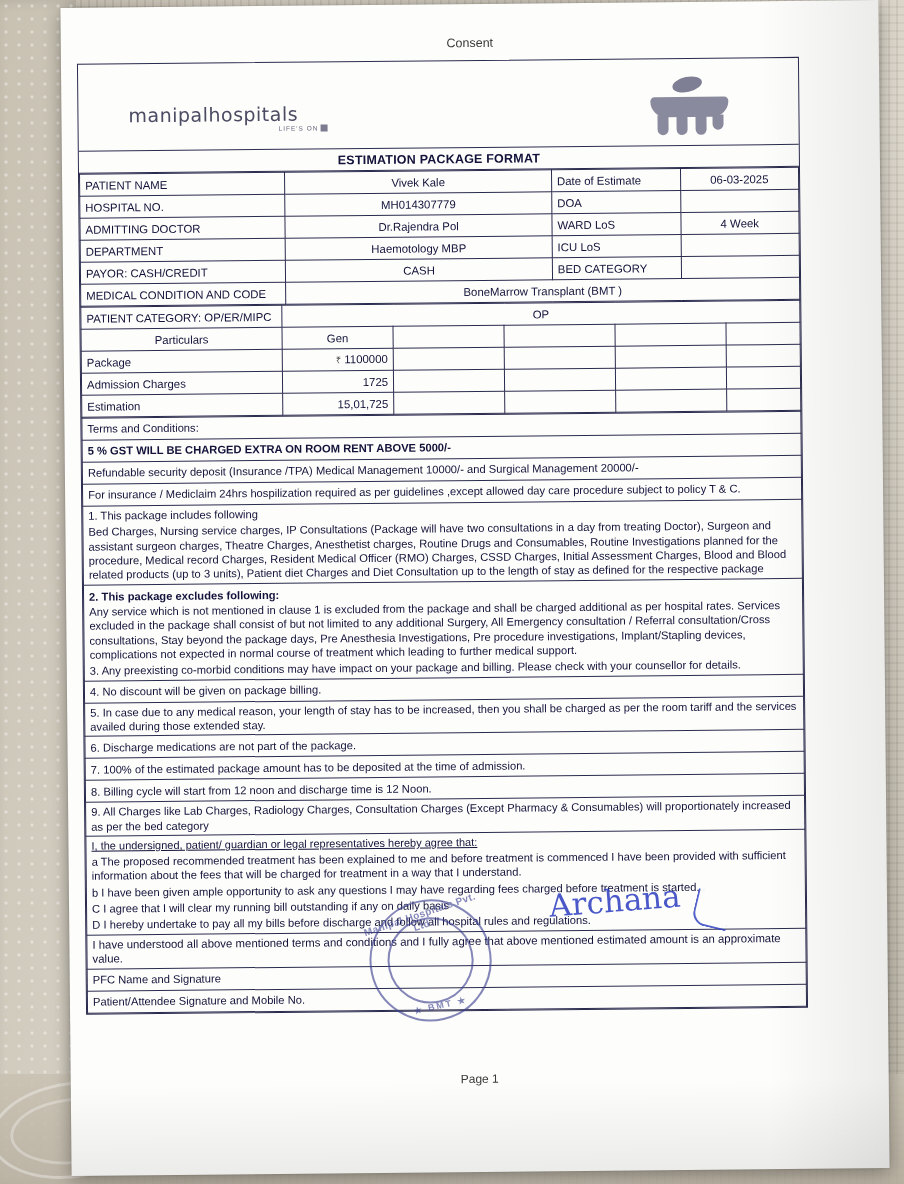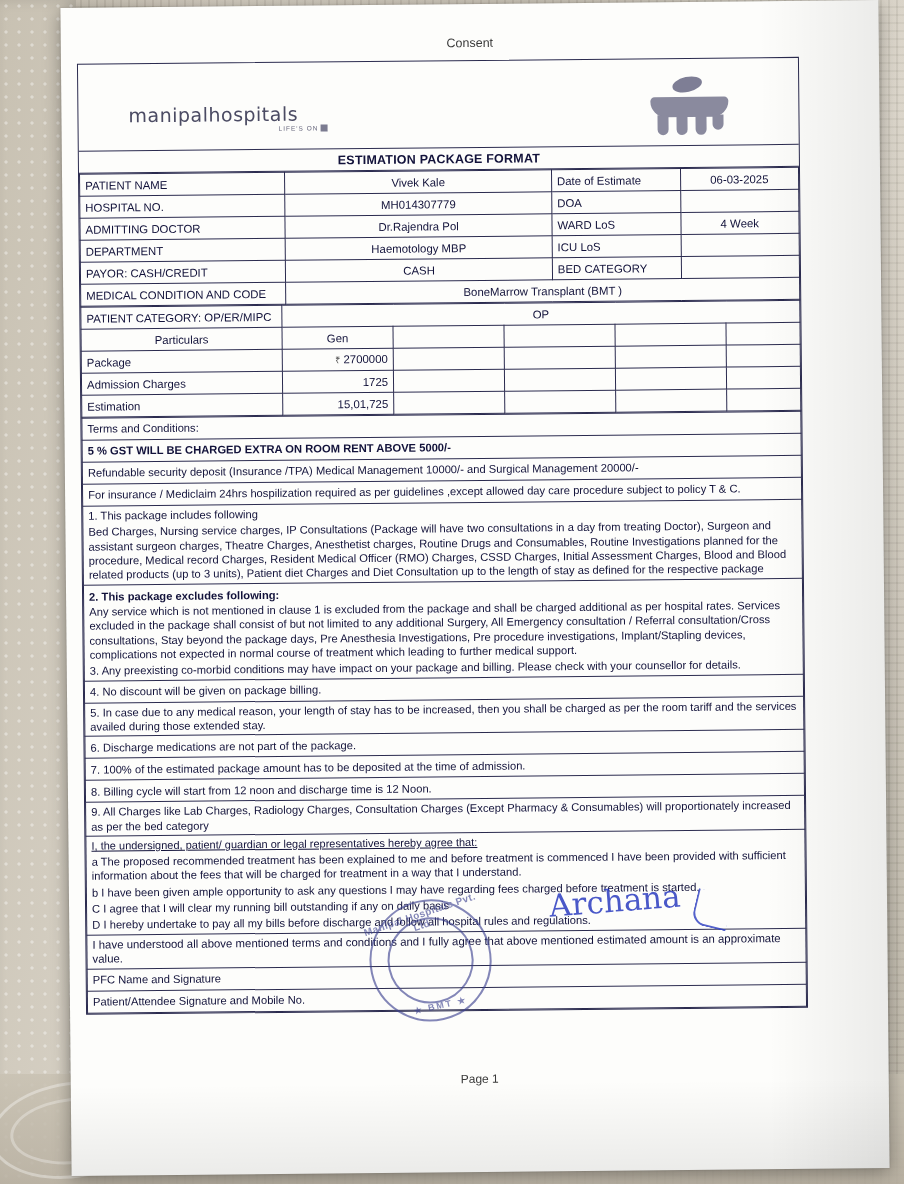--- a/index.html
+++ b/index.html
@@ -234,21 +234,21 @@
       <tr>
         <td class="ctr" style="width:190px">Particulars</td>
         <td class="ctr" style="width:100px">Gen</td>
         <td style="width:100px"></td>
         <td style="width:100px"></td>
         <td style="width:100px"></td>
         <td></td>
       </tr>
       <tr>
         <td class="lbl">Package</td>
-        <td class="rgt"><span class="rupee">₹</span>&nbsp;<span>2700000</span></td>
+        <td class="rgt"><span class="rupee">₹</span>&nbsp;<span>1100000</span></td>
         <td></td>
         <td></td>
         <td></td>
         <td></td>
       </tr>
       <tr>
         <td class="lbl">Admission Charges</td>
         <td class="rgt">1725</td>
         <td></td>
         <td></td>

